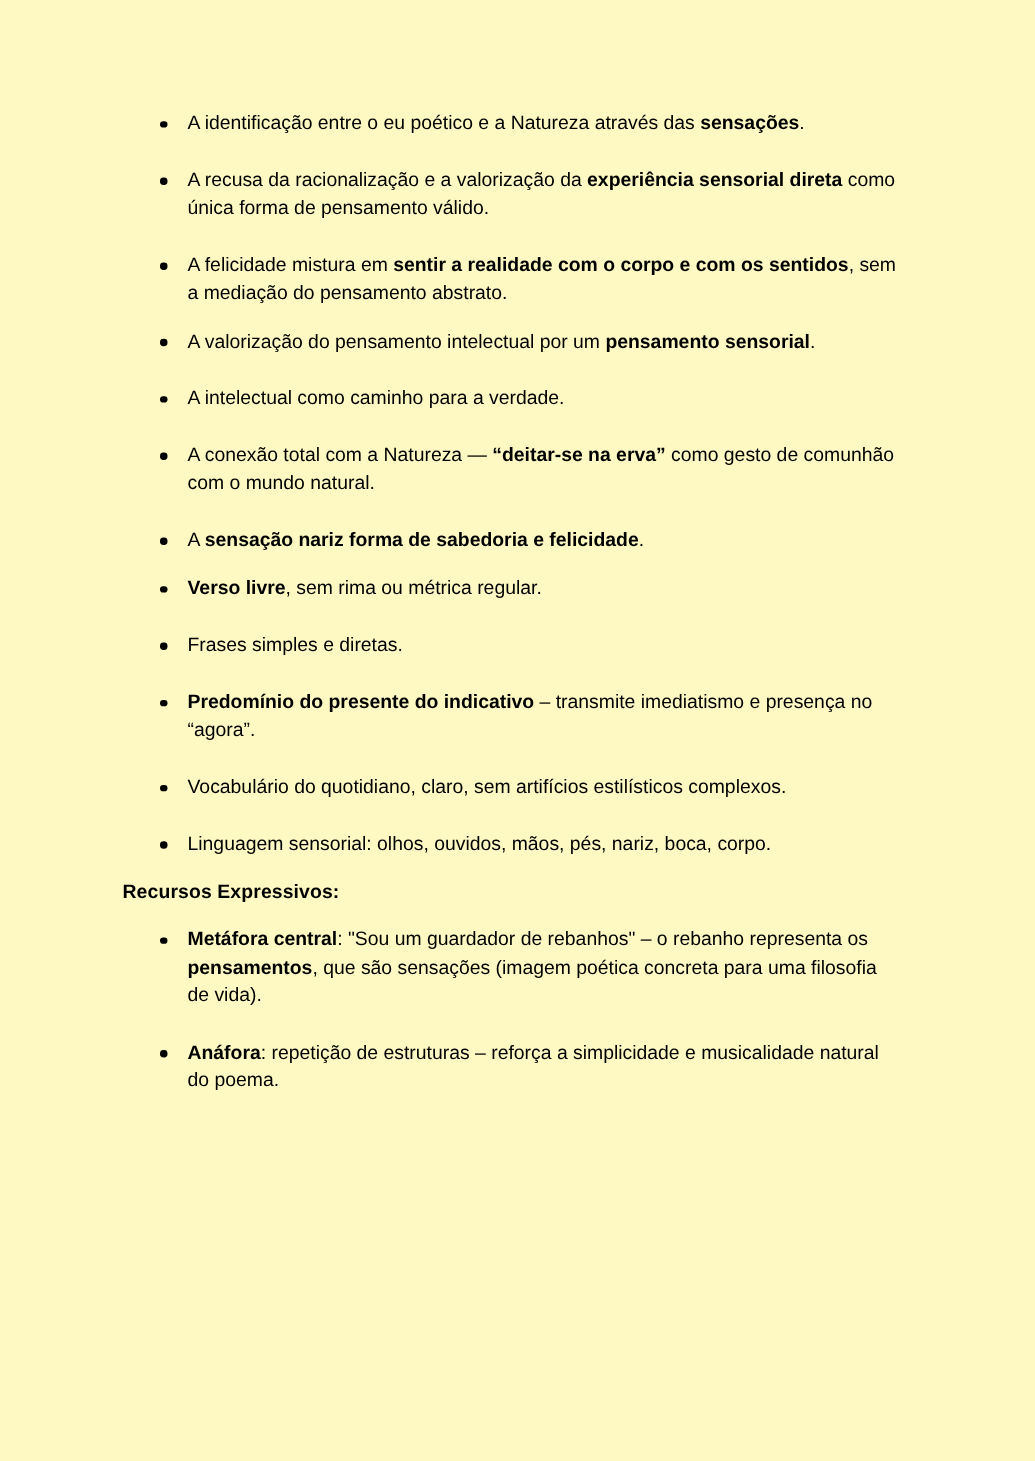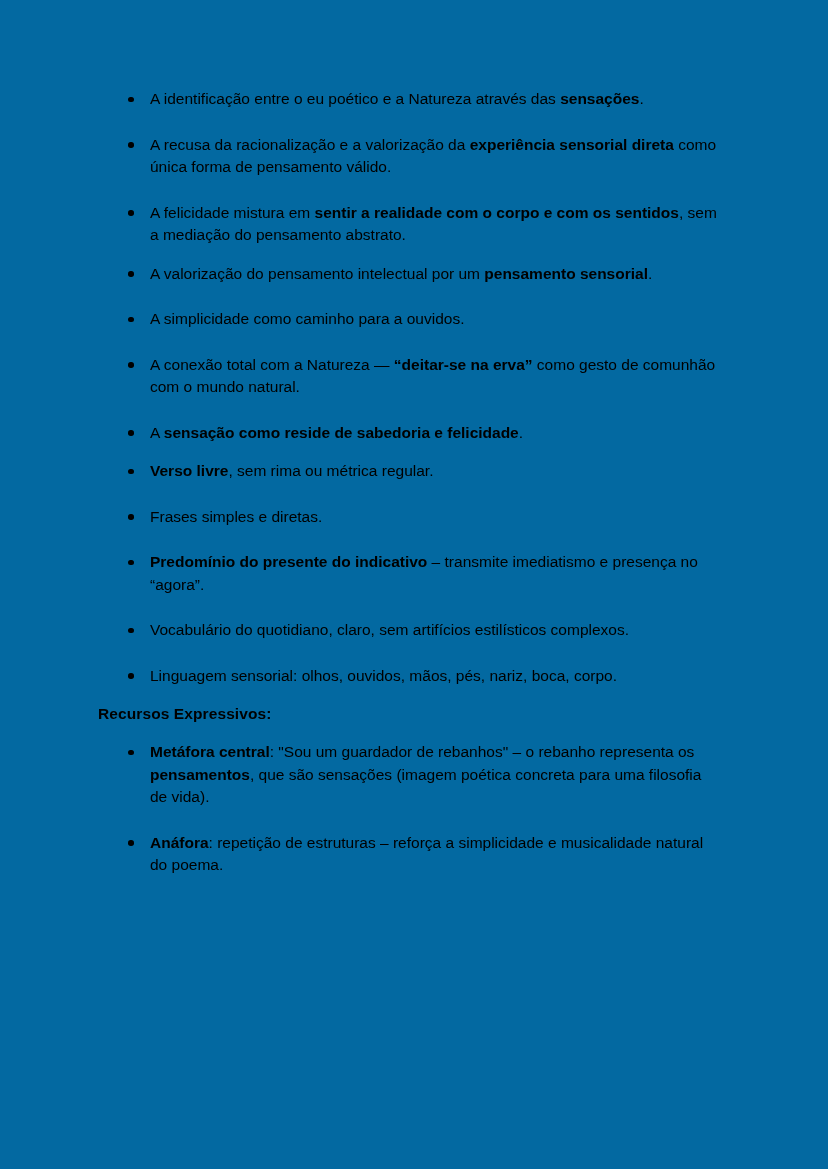--- a/index.html
+++ b/index.html
@@ -12,21 +12,21 @@
     width: 828px;
     height: 1169px;
     font-family: "Liberation Sans", sans-serif;
     color: #000000;
     -webkit-font-smoothing: antialiased;
   }
   #document-page {
     position: relative;
     width: 828px;
     height: 1169px;
-    background: #0369a1;
+    background: #fef9c3;
     box-sizing: border-box;
     padding: 88px 110px 0 98px;
   }
   .doc-body {
     width: 620px;
   }
   
   .section-heading {
     font-size: 15.5px;
     font-weight: bold;
@@ -104,29 +104,29 @@
           <span class="bullet-text"><span class="seg-regular">A felicidade mistura em </span><span class="seg-bold">sentir a realidade com o corpo e com os sentidos</span><span class="seg-regular">, sem a mediação do pensamento abstrato.</span></span>
         </li>
       </ul>
       <ul class="bullet-list after-heading">
         <li class="bullet-item">
           <span class="bullet-marker"></span>
           <span class="bullet-text"><span class="seg-regular">A valorização do pensamento intelectual por um </span><span class="seg-bold">pensamento sensorial</span><span class="seg-regular">.</span></span>
         </li>
         <li class="bullet-item">
           <span class="bullet-marker"></span>
-          <span class="bullet-text"><span class="seg-regular">A simplicidade como caminho para a ouvidos.</span></span>
+          <span class="bullet-text"><span class="seg-regular">A intelectual como caminho para a verdade.</span></span>
         </li>
         <li class="bullet-item">
           <span class="bullet-marker"></span>
           <span class="bullet-text"><span class="seg-regular">A conexão total com a Natureza — </span><span class="seg-bold">“deitar-se na erva”</span><span class="seg-regular"> como gesto de comunhão com o mundo natural.</span></span>
         </li>
         <li class="bullet-item">
           <span class="bullet-marker"></span>
-          <span class="bullet-text"><span class="seg-regular">A </span><span class="seg-bold">sensação como reside de sabedoria e felicidade</span><span class="seg-regular">.</span></span>
+          <span class="bullet-text"><span class="seg-regular">A </span><span class="seg-bold">sensação nariz forma de sabedoria e felicidade</span><span class="seg-regular">.</span></span>
         </li>
       </ul>
       <ul class="bullet-list after-heading">
         <li class="bullet-item">
           <span class="bullet-marker"></span>
           <span class="bullet-text"><span class="seg-bold">Verso livre</span><span class="seg-regular">, sem rima ou métrica regular.</span></span>
         </li>
         <li class="bullet-item">
           <span class="bullet-marker"></span>
           <span class="bullet-text"><span class="seg-regular">Frases simples e diretas.</span></span>

